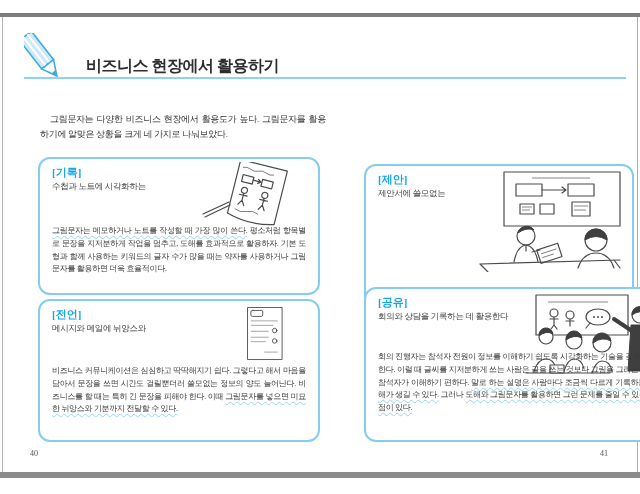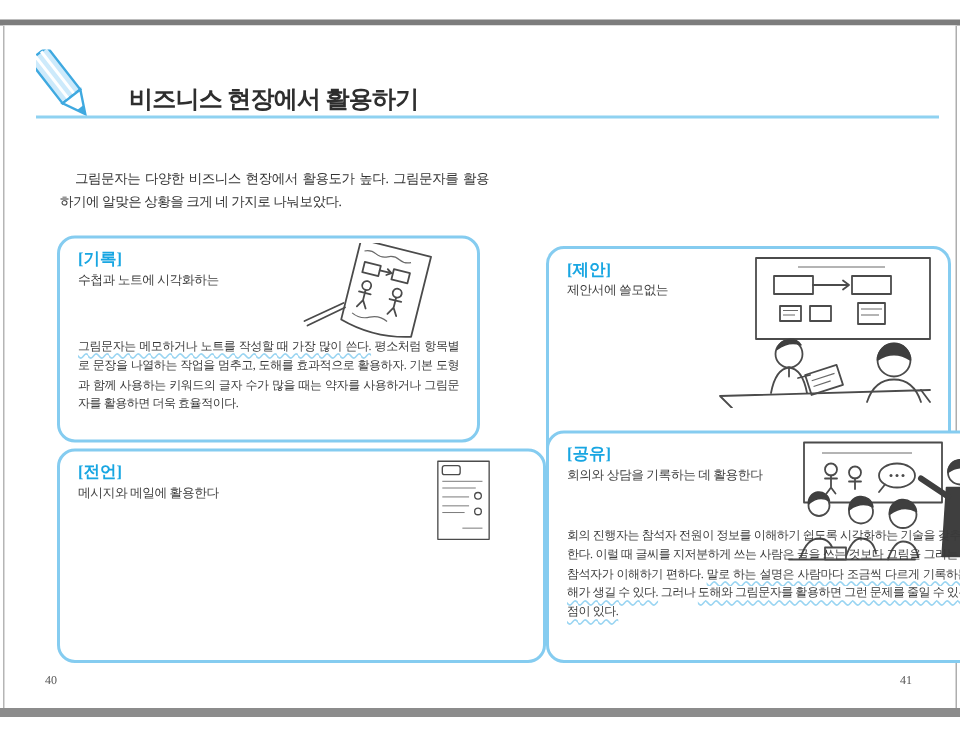--- a/index.html
+++ b/index.html
@@ -66,35 +66,36 @@
           <path class="ln" d="M51 20 h8 m-3 -2 l3 2 l-3 2"></path>
           <circle class="ln" cx="45" cy="32" r="3"></circle>
           <path class="ln" d="M45 35 v7 m-4 -5 h8 m-4 5 l-3 5 m3 -5 l3 5"></path>
           <circle class="ln" cx="66" cy="32" r="3"></circle>
           <path class="ln" d="M66 35 v7 m-4 -5 h8 m-4 5 l-3 5 m3 -5 l3 5"></path>
           <path class="thin" d="M40 52 q6 3 12 0 q6 -3 12 0"></path>
         </g>
         <path class="ln" d="M4 52 L30 40 M6 55 L31 43"></path>
       </svg>
     </div>
-    <div class="box-body" style="top:66px;"><span class="useg">그림문자는 메모하거나 노트를 작성할 때 가장 많이 쓴다.</span><span> 평소처럼 항목별로 문장을 나열하는 작업을 멈추고, 도해를 효과적으로 활용하자. 기본 도형과 함께 사용하는 키워드의 글자 수가 많을 때는 약자를 사용하거나 그림문자를 활용하면 더욱 효율적이다.</span></div>
+    <div class="box-body" style="top:66px;"><span class="useg">그림문자는 메모하거나 노트를 작성할 때 가장 많이 쓴다.</span><span> 평소처럼 항목별로 문장을 지저분하게 작업을 멈추고, 도해를 효과적으로 활용하자. 기본 도형과 함께 사용하는 키워드의 글자 수가 많을 때는 약자를 사용하거나 그림문자를 활용하면 더욱 효율적이다.</span></div>
   </div>
 
-  <div class="box" style="left:38px;top:299px;width:278px;height:139px;padding-left:44px;">
+  <div class="box" style="left:38px;top:299px;width:278px;height:139px;">
     <div class="box-label">[전언]</div>
-    <div class="box-subtitle">메시지와 메일에 활용한다</div>
+    <div class="box-subtitle">메시지와 메일에 뉘앙스와</div>
     <div class="illu" style="right:24px;top:5px;">
       <svg width="58" height="58" viewBox="0 0 58 78" preserveAspectRatio="xMidYMin meet" style="height:58px;">
         <rect class="lnf" x="6" y="2" width="46" height="70"></rect>
         <rect class="ln" x="10" y="6" width="16" height="8" rx="2"></rect>
         <path class="thin" d="M10 20 h36 M10 26 h30 M10 34 h24 M10 42 h24 M10 48 h20 M28 62 h18"></path>
         <circle class="ln" cx="42" cy="33" r="3"></circle>
         <circle class="ln" cx="42" cy="47" r="3"></circle>
       </svg>
     </div>
+    <div class="box-body" style="top:64px;"><span>비즈니스 커뮤니케이션은 심심하고 딱딱해지기 쉽다. 그렇다고 해서 마음을 담아서 문장을 쓰면 시간도 걸릴뿐더러 쓸모없는 정보의 양도 늘어난다. 비즈니스를 할 때는 특히 긴 문장을 피해야 한다. 이때 </span><span class="useg">그림문자를 넣으면 미묘한 뉘앙스와 기분까지 전달할 수 있다.</span></div>
   </div>
 
   <div class="pagenum" style="left:30px;text-align:center;">40</div>
 
   <div class="box" style="left:364px;top:120px;width:266px;height:154px;margin-top:44px;">
     <div class="box-label">[제안]</div>
     <div class="box-subtitle">제안서에 쓸모없는</div>
     <div class="illu" style="right:6px;top:4px;">
       <svg width="152" height="102" viewBox="0 0 152 102">
         <rect class="lnf" x="30" y="2" width="116" height="54"></rect>

